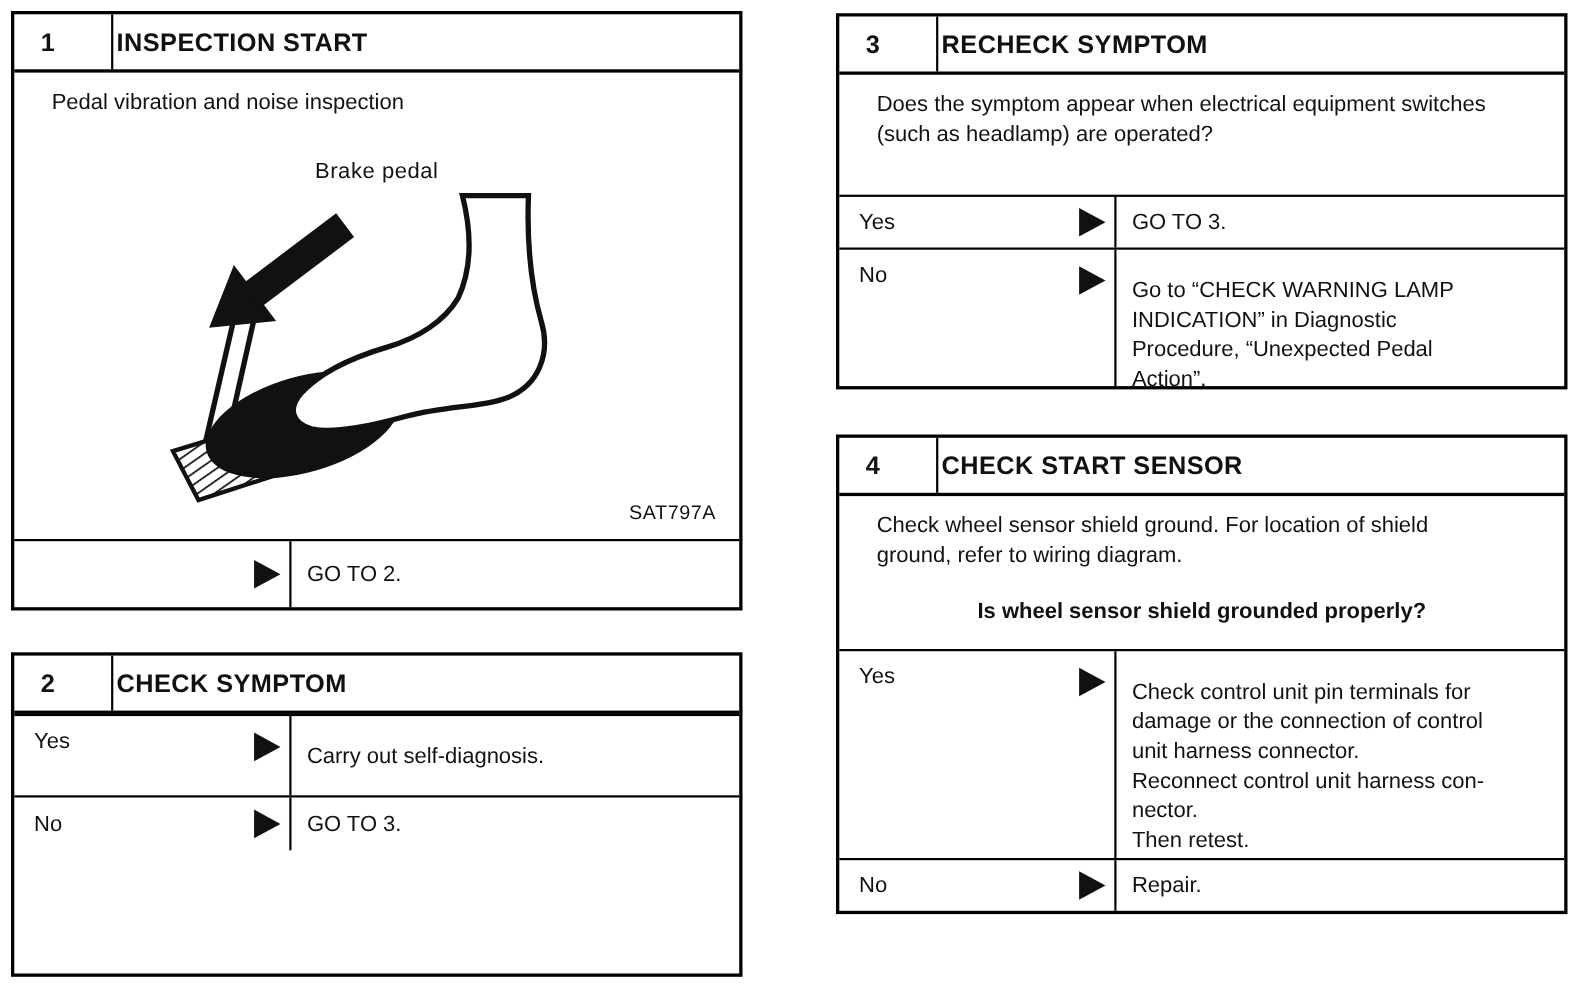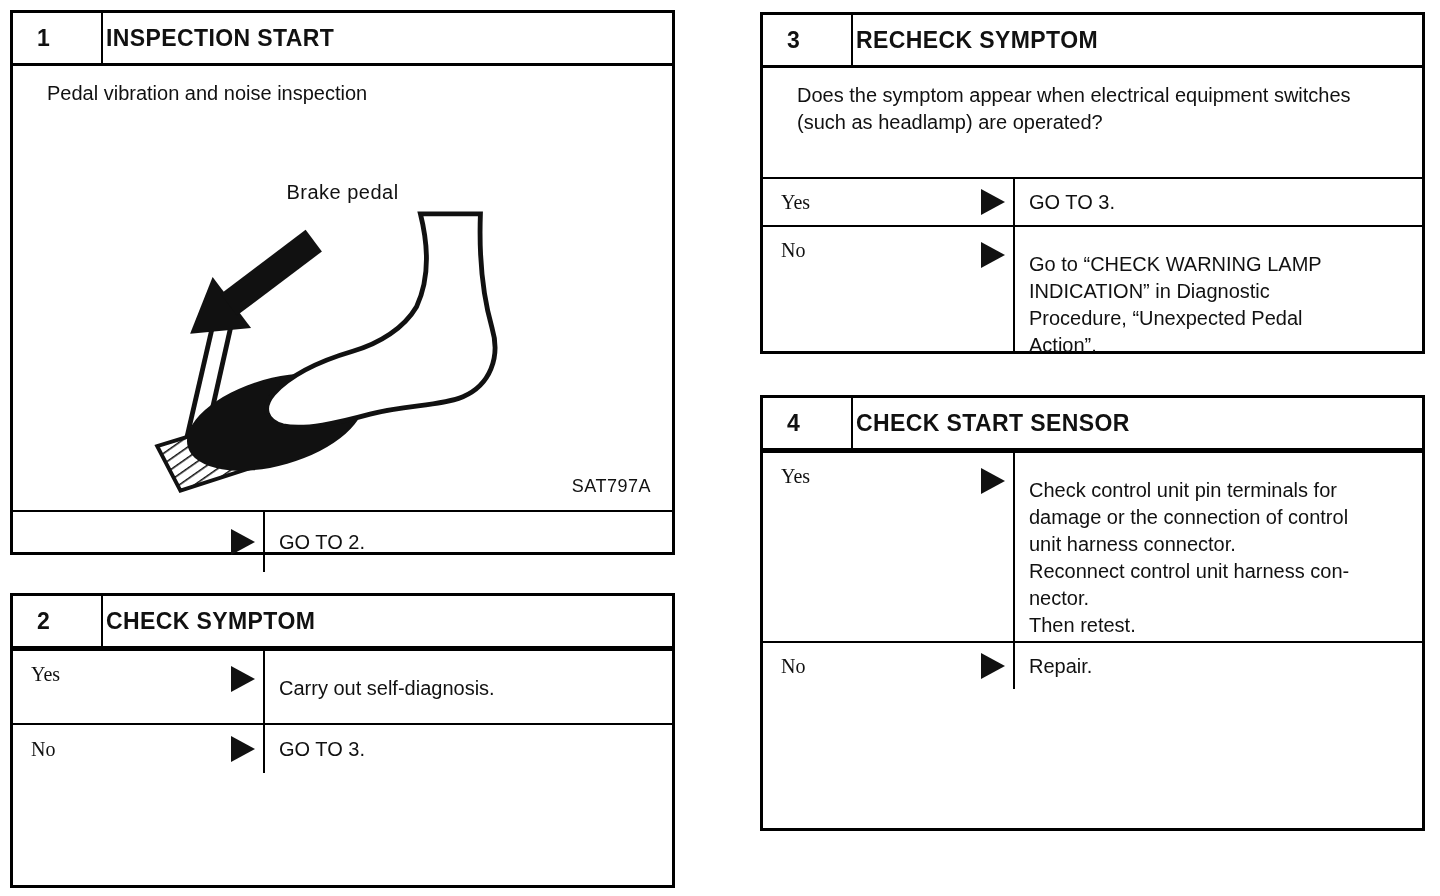--- a/index.html
+++ b/index.html
@@ -26,41 +26,41 @@
   
   .bbody{flex:1 1 auto;position:relative;font-size:20px;line-height:27px;}
   .intro{padding:14px 18px 0 34px;}
   .ml{white-space:pre-line;}
   .steps{padding:12px 18px 0 22px;}
   .question{font-weight:bold;text-align:center;font-size:20px;}
   
   .drow{display:flex;border-top:2px solid #000;flex:0 0 auto;box-sizing:border-box;}
   .drow-left{
     width:250px;flex:0 0 250px;box-sizing:border-box;display:flex;
-    justify-content:space-between;padding-left:18px;padding-right:8px;font-family:Liberation Serif, serif;
+    justify-content:space-between;padding-left:18px;padding-right:8px;
   }
   .drow-right{
     flex:1 1 auto;border-left:2px solid #000;box-sizing:border-box;
     padding-left:14px;padding-right:12px;font-size:20px;line-height:27px;
   }
   .drow.mid .drow-left,{align-items:center;}
   .drow.mid .drow-left{align-items:center;}
   .drow.mid .drow-right{display:flex;align-items:center;}
   .drow.top .drow-left{align-items:flex-start;padding-top:12px;}
   .drow.top .drow-right{padding-top:24px;padding-bottom:10px;}
   .rlabel{font-size:20px;}
   .tri{
     width:0;height:0;flex:0 0 auto;
     border-left:24px solid #111;
     border-top:13px solid transparent;
     border-bottom:13px solid transparent;
   }
   .drow.top .tri{margin-top:3px;}
   
-  .fig-label{margin-top:72px;text-align:center;font-size:20px;letter-spacing:.5px;}
+  .fig-label{margin-top:36px;text-align:center;font-size:20px;letter-spacing:.5px;}
   .fig-svg{display:block;margin:4px auto 0 auto;}
   .fig-code{position:absolute;right:21px;bottom:10px;font-size:18px;letter-spacing:.5px;}
 </style>
 </head>
 <body>
 
 <section class="dbox" style="left:10px;top:10px;width:665px;height:545px">
   <div class="hdr">
     <div class="hdr-num">1</div>
     <div class="hdr-title">INSPECTION START</div>
@@ -158,20 +158,25 @@
 Procedure, “Unexpected Pedal
 Action”.</div>
   </div>
 </section>
 
 <section class="dbox" style="left:760px;top:395px;width:665px;height:436px">
   <div class="hdr">
     <div class="hdr-num">4</div>
     <div class="hdr-title">CHECK START SENSOR</div>
   </div>
+  <div class="bbody">
+    <div class="intro ml">Check wheel sensor shield ground. For location of shield
+ground, refer to wiring diagram.</div>
+    <div class="question" style="margin-top:24px">Is wheel sensor shield grounded properly?</div>
+  </div>
   <div class="drow top" style="height:190px">
     <div class="drow-left">
       <span class="rlabel">Yes</span>
       <span class="tri"></span>
     </div>
     <div class="drow-right ml">Check control unit pin terminals for
 damage or the connection of control
 unit harness connector.
 Reconnect control unit harness con-
 nector.

